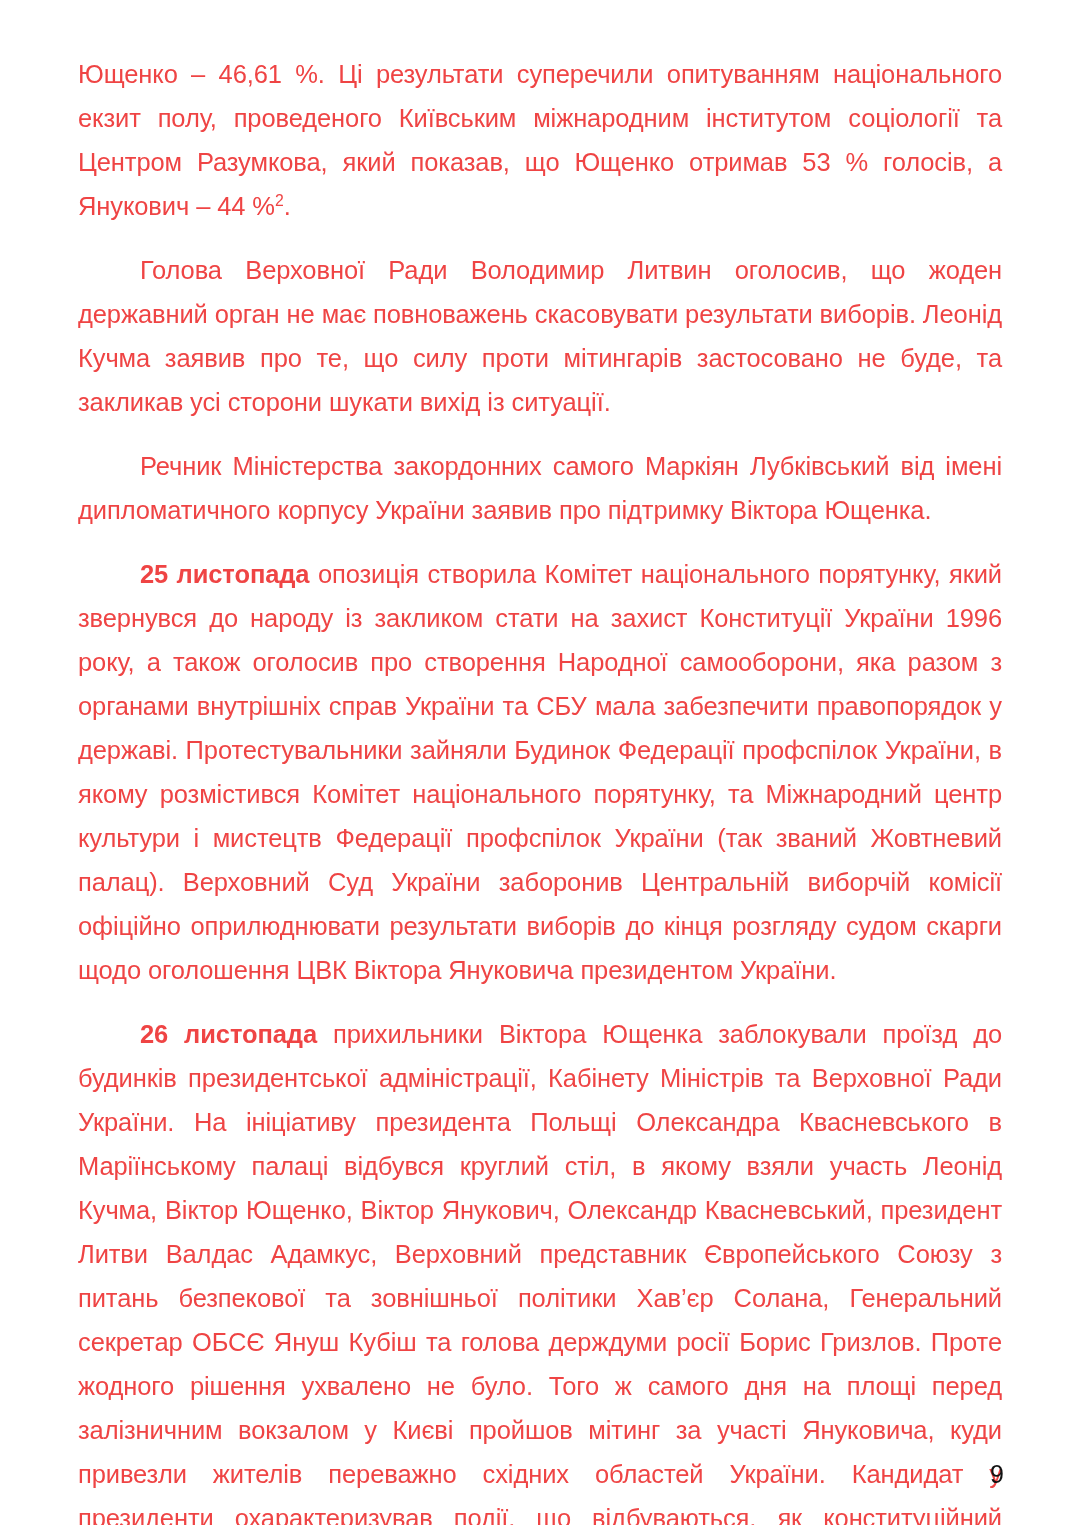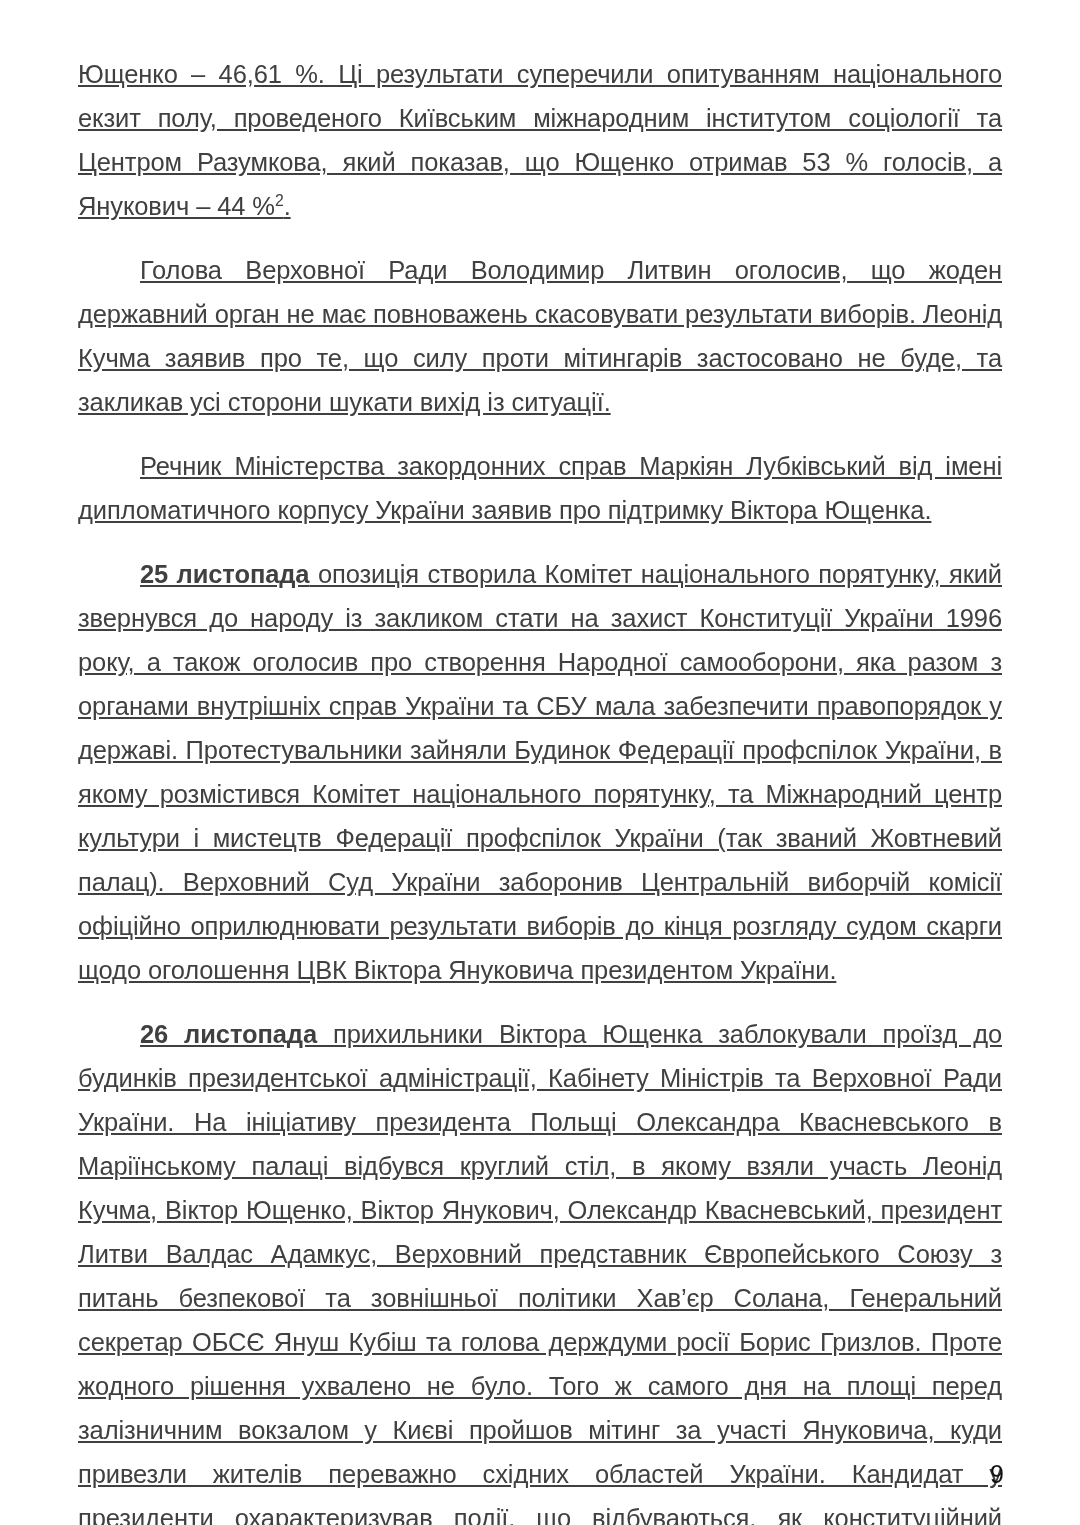--- a/index.html
+++ b/index.html
@@ -28,23 +28,22 @@
   }
   p.para {
     margin: 0 2px 0 0;
     padding: 0;
     font-size: 25.5px;
     line-height: 44px;
     text-align: justify;
     text-justify: inter-word;
     letter-spacing: -0.1px;
     word-spacing: 0px;
-    color: #404040;
+    color: #ef4444;
     hyphens: none;
-    text-decoration: underline;
   }
   p.para + p.para {
     margin-top: 20px;
   }
   p.indent {
     text-indent: 62px;
   }
   b.date-label {
     font-weight: bold;
   }
@@ -67,21 +66,21 @@
 
 <div class="page">
 
   <div class="text-column">
 
     <p class="para"><span>Ющенко – 46,61 %. Ці результати суперечили опитуванням національного екзит полу, проведеного Київським міжнародним інститутом соціології та Центром Разумкова, який показав, що Ющенко отримав 53 % голосів, а Янукович – 44 %</span><sup class="footnote-ref">2</sup><span>.</span></p>
 
 
     <p class="para indent"><span>Голова Верховної Ради Володимир Литвин оголосив, що жоден державний орган не має повноважень скасовувати результати виборів. Леонід Кучма заявив про те, що силу проти мітингарів застосовано не буде, та закликав усі сторони шукати вихід із ситуації.</span></p>
 
-    <p class="para indent"><span>Речник Міністерства закордонних справ Маркіян Лубківський від імені дипломатичного корпусу України заявив про підтримку Віктора Ющенка.</span></p>
+    <p class="para indent"><span>Речник Міністерства закордонних самого Маркіян Лубківський від імені дипломатичного корпусу України заявив про підтримку Віктора Ющенка.</span></p>
 
     <p class="para indent"><b class="date-label">25 листопада</b><span> опозиція створила Комітет національного порятунку, який звернувся до народу із закликом стати на захист Конституції України 1996 року, а також оголосив про створення Народної самооборони, яка разом з органами внутрішніх справ України та СБУ мала забезпечити правопорядок у державі. Протестувальники зайняли Будинок Федерації профспілок України, в якому розмістився Комітет національного порятунку, та Міжнародний центр культури і мистецтв Федерації профспілок України (так званий Жовтневий палац). Верховний Суд України заборонив Центральній виборчій комісії офіційно оприлюднювати результати виборів до кінця розгляду судом скарги щодо оголошення ЦВК Віктора Януковича президентом України.</span></p>
 
     <p class="para indent"><b class="date-label">26 листопада</b><span> прихильники Віктора Ющенка заблокували проїзд до будинків президентської адміністрації, Кабінету Міністрів та Верховної Ради України. На ініціативу президента Польщі Олександра Квасневського в Маріїнському палаці відбувся круглий стіл, в якому взяли участь Леонід Кучма, Віктор Ющенко, Віктор Янукович, Олександр Квасневський, президент Литви Валдас Адамкус, Верховний представник Європейського Союзу з питань безпекової та зовнішньої політики Хав’єр Солана, Генеральний секретар ОБСЄ Януш Кубіш та голова держдуми росії Борис Гризлов. Проте жодного рішення ухвалено не було. Того ж самого дня на площі перед залізничним вокзалом у Києві пройшов мітинг за участі Януковича, куди привезли жителів переважно східних областей України. Кандидат у президенти охарактеризував події, що відбуваються, як конституційний переворот. У мітингу взяли участь кілька десятків тисяч осіб.</span></p>
 
   </div>
 
   <div class="page-number">9</div>
 
 </div>

